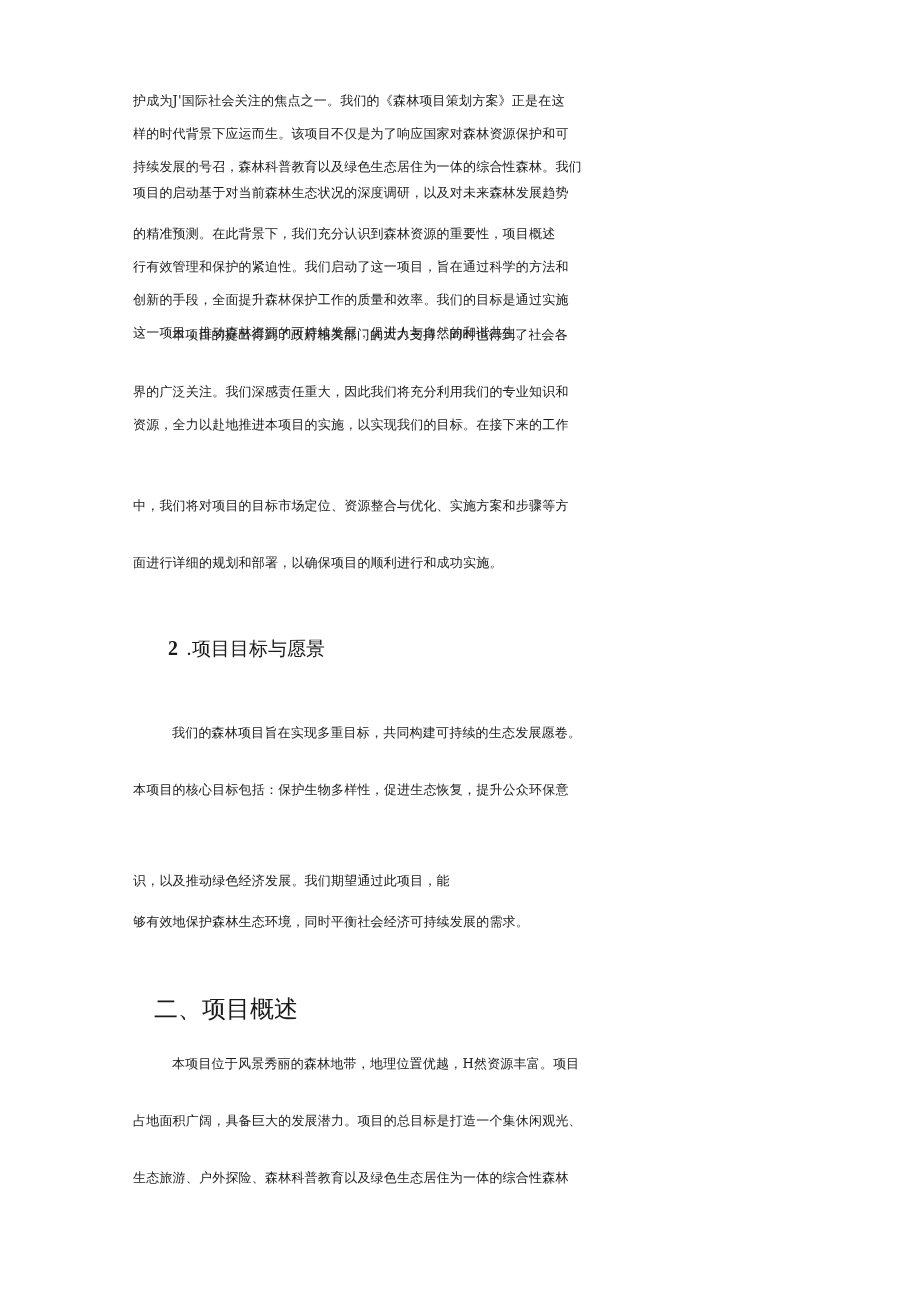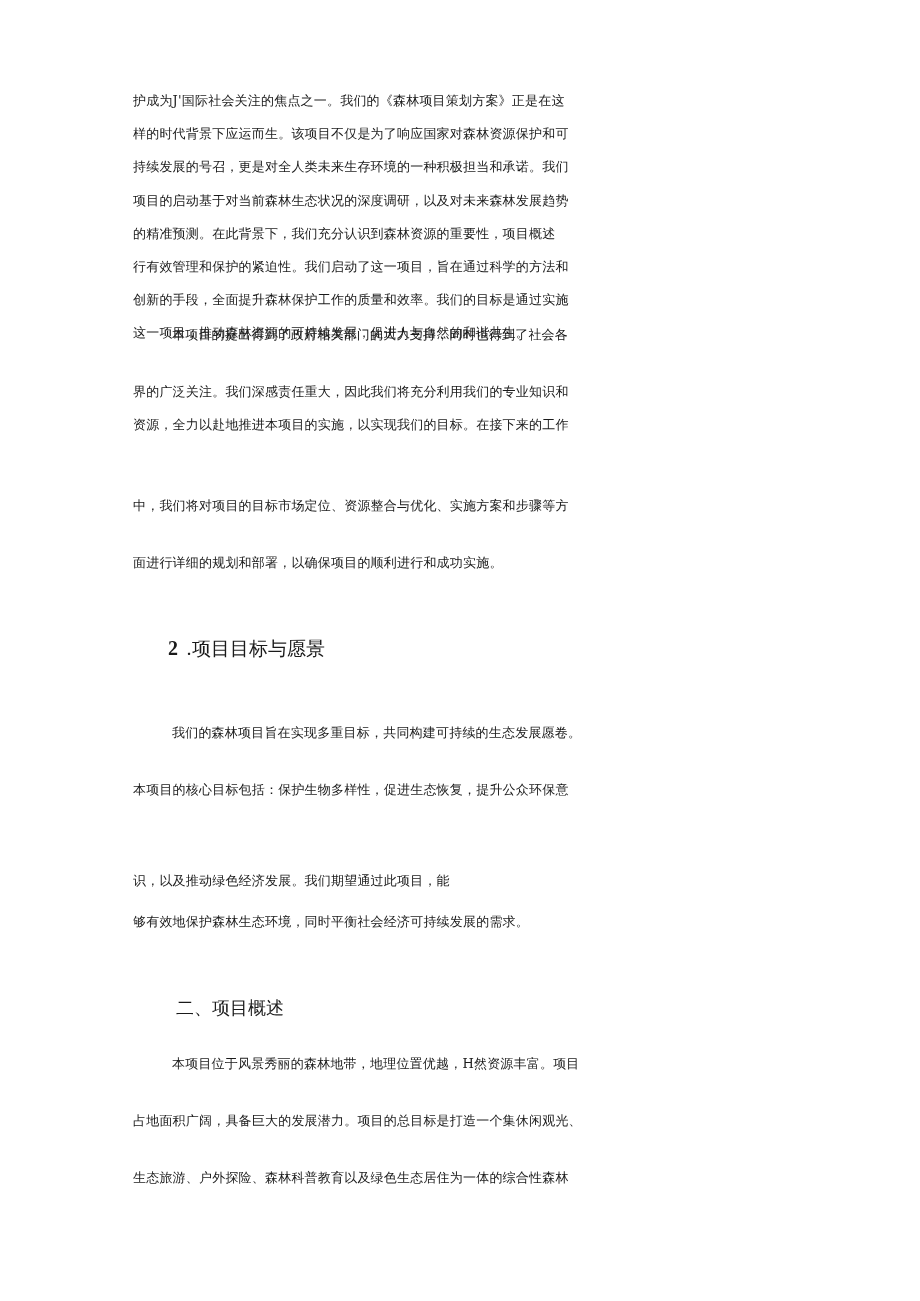--- a/index.html
+++ b/index.html
@@ -3,33 +3,33 @@
 <meta charset="utf-8">
 <style>
   html, body { margin:0; padding:0; background:#ffffff; }
   body { width:920px; height:1301px; position:relative; overflow:hidden;
          font-family:"DejaVu Serif","Liberation Serif",serif; color:#1a1a1a; }
   .line { position:absolute; left:133px; width:660px; font-size:13px; line-height:26px;
           white-space:nowrap; letter-spacing:0.2px; }
   .indent { left:172px; }
   .h2 { position:absolute; left:168px; font-size:19px; line-height:26px; white-space:nowrap; }
   .h2 b { font-family:"Liberation Serif",serif; font-weight:bold; font-size:20px; margin-right:8px; }
-  .h1 { position:absolute; left:176px; font-size:18px; line-height:30px; white-space:nowrap;
-        font-family:Liberation Mono, monospace; }
+  .h1 { position:absolute; left:154px; font-size:24px; line-height:30px; white-space:nowrap;
+        font-family:Liberation Sans, sans-serif; }
 </style>
 </head>
 <body>
 
 <div>
 
   <div>
     <div class="line" style="top:88px">护成为J'国际社会关注的焦点之一。我们的《森林项目策划方案》正是在这</div>
     <div class="line" style="top:121px">样的时代背景下应运而生。该项目不仅是为了响应国家对森林资源保护和可</div>
-    <div class="line" style="top:154px">持续发展的号召，更是对全人类未来生存环境的一种积极担当和承诺。我们</div>
-    <div class="line" style="top:188px">项目的启动基于对当前森林生态状况的深度调研，以及对未来森林发展趋势</div>
+    <div class="line" style="top:154px">持续发展的号召，森林科普教育以及绿色生态居住为一体的综合性森林。我们</div>
+    <div class="line" style="top:180px">项目的启动基于对当前森林生态状况的深度调研，以及对未来森林发展趋势</div>
     <div class="line" style="top:221px">的精准预测。在此背景下，我们充分认识到森林资源的重要性，项目概述</div>
     <div class="line" style="top:254px">行有效管理和保护的紧迫性。我们启动了这一项目，旨在通过科学的方法和</div>
     <div class="line" style="top:287px">创新的手段，全面提升森林保护工作的质量和效率。我们的目标是通过实施</div>
     <div class="line" style="top:320px">这一项目，推动森林资源的可持续发展，促进人与自然的和谐共生。</div>
   </div>
 
   <div>
     <div class="line indent" style="top:322px">本项目的提出得到了政府相关部门的大力支持，同时也得到了社会各</div>
     <div class="line" style="top:379px">界的广泛关注。我们深感责任重大，因此我们将充分利用我们的专业知识和</div>
     <div class="line" style="top:412px">资源，全力以赴地推进本项目的实施，以实现我们的目标。在接下来的工作</div>

